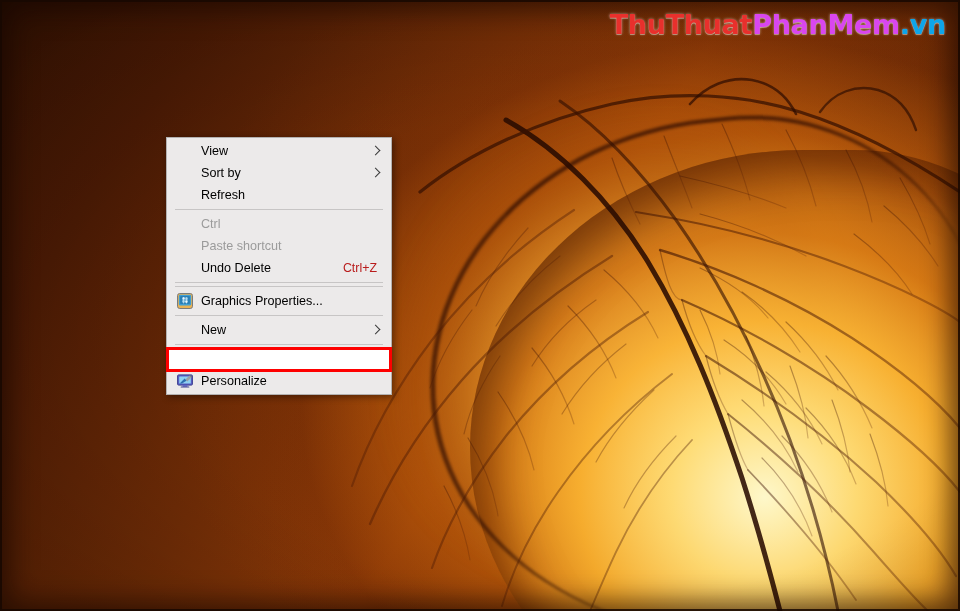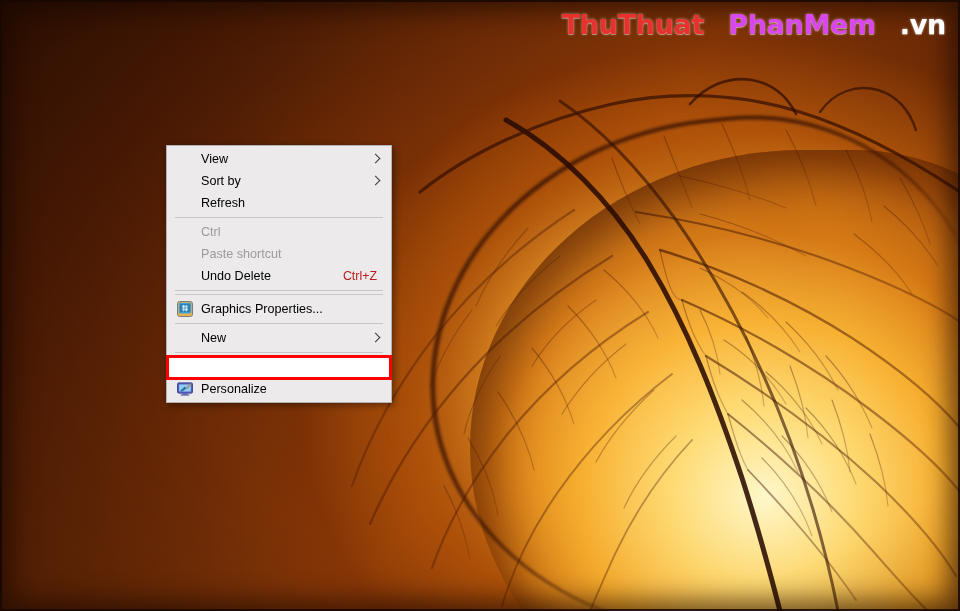--- a/index.html
+++ b/index.html
@@ -115,29 +115,29 @@
   .watermark {
     position: absolute;
     right: 14px; top: 9px;
     font-family: "DejaVu Sans", sans-serif;
     font-size: 27px;
     font-weight: bold;
     letter-spacing: -0.3px;
     white-space: nowrap;
     user-select: none;
   }
-  .watermark span { text-shadow: 0 0 3px rgba(255,255,255,0.55), 0 1px 0 rgba(255,255,255,0.35); margin-left: 24px; }
+  .watermark span { text-shadow: 0 0 3px rgba(255,255,255,0.55), 0 1px 0 rgba(255,255,255,0.35); }
   .wm-red  { color: #e8302c; }
   .wm-blue { color: #8b9aa8; }
   .wm-gray { color: #8b9aa8; }
 
   
   .ctx-menu {
     position: absolute;
-    left: 166px; top: 145px;
+    left: 166px; top: 137px;
     width: 226px;
     background: #eceaea;
     border: 1px solid #b3b1b1;
     box-shadow: 2px 2px 7px rgba(0,0,0,0.42);
     font-size: 12.6px;
     color: #000;
     padding: 2px 0 2px 0;
     user-select: none;
   }
 
@@ -284,21 +284,21 @@
           <path d="M854 234 C878 252 898 272 912 294"></path>
         </g>
       </g>
     </svg>
   </div>
 
   <div class="vignette"></div>
   <div class="frame-edge"></div>
 
   <div class="watermark">
-    <span class="wm-red" style="color: rgb(232, 48, 44);">ThuThuat</span><span class="wm-blue" style="color: #d946ef;">PhanMem</span><span class="wm-gray" style="color: #ffffff;">.vn</span>
+    <span class="wm-red" style="color: rgb(232, 48, 44);">ThuThuat</span><span class="wm-blue" style="color: #d946ef;">PhanMem</span><span class="wm-gray" style="color: #0ea5e9;">.vn</span>
   </div>
 
   <div class="ctx-menu">
 
     <div class="mi">
       <span class="mi-icon blank"></span>
       <span class="mi-label">View</span>
       <span class="chev"></span>
     </div>
 

